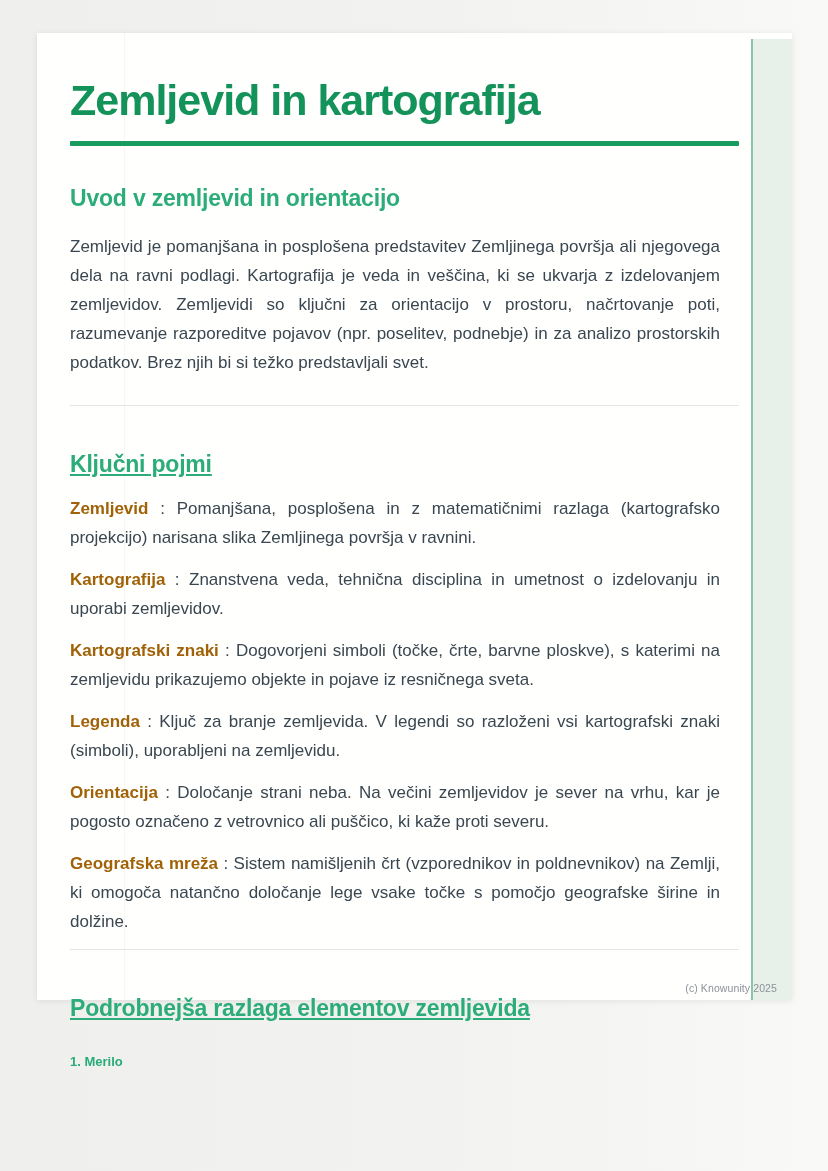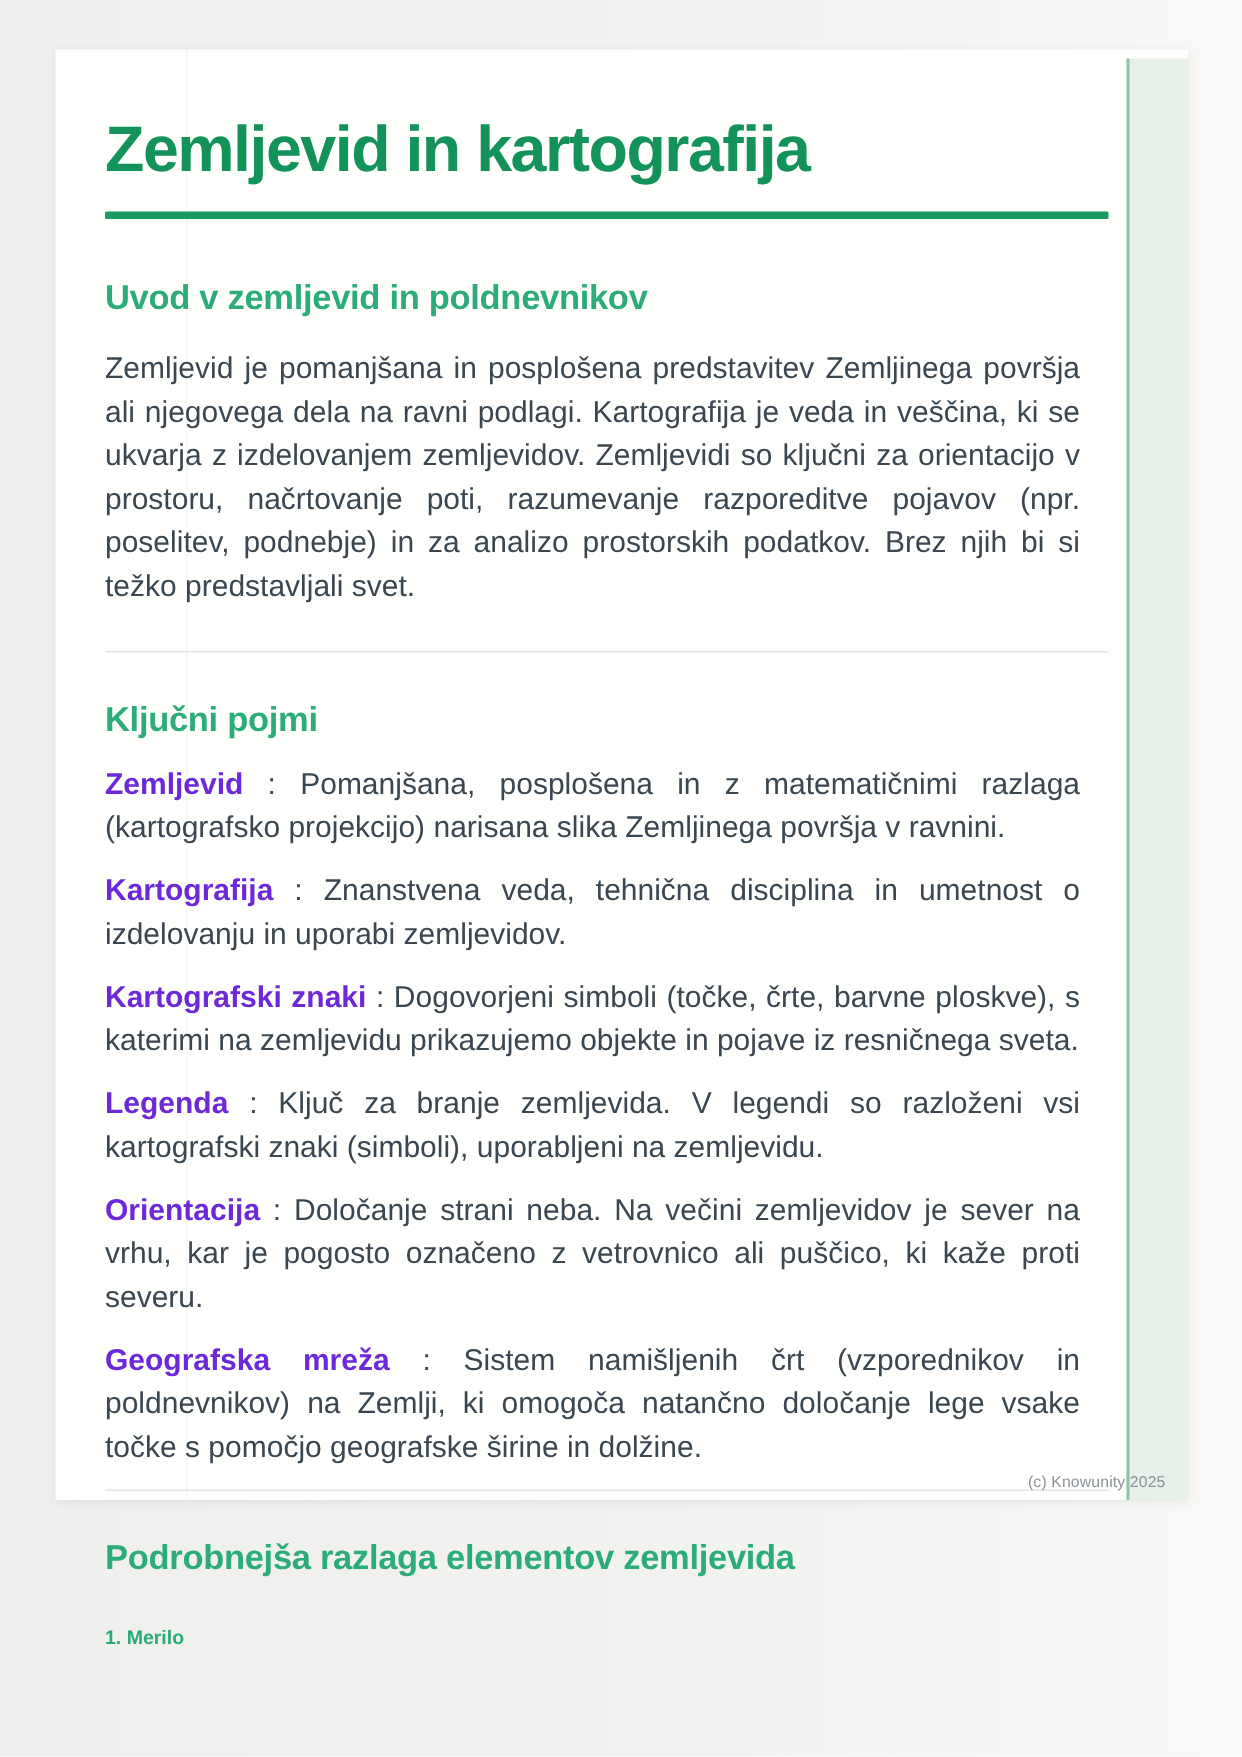--- a/index.html
+++ b/index.html
@@ -38,57 +38,57 @@
   }
   .title-rule {
     height: 5px; background: #179b5e; margin-top: 17px;
     border-radius: 1px;
   }
   .h2 {
     margin: 0; font-size: 23px; line-height: 30px; font-weight: 700;
     color: #2bac79; letter-spacing: -0.2px;
   }
   .h2-intro { margin-top: 37px; }
-  .h2-after-divider { margin-top: 29px; }
+  .h2-after-divider { margin-top: 43px; text-decoration: underline; }
   .h3 {
     margin: 27px 0 0 0; font-size: 13px; line-height: 23px; font-weight: 700;
     color: #28ab77;
   }
   .body-p {
     margin: 0; padding-right: 19px;
-    color: #3a4750; font-size: 20px; line-height: 29px;
+    color: #3a4750; font-size: 17px; line-height: 29px;
     text-align: justify;
   }
   .intro-p { margin-top: 19px; }
   .divider { height: 1px; background: #e4e4e2; }
   .divider-1 { margin-top: 28px; }
   .divider-2 { margin-top: 11px; }
   .def-p { margin: 0 0 13px 0; }
   .def-first { margin-top: 15px; }
-  .term { font-weight: 700; color: #6d28d9; }
+  .term { font-weight: 700; color: #a16207; }
   .term-sep { white-space: pre; color: #3a4750; }
   .footer-note {
     position: absolute; right: 15px; bottom: 6px;
     font-size: 10.5px; color: #8b9299; letter-spacing: 0.1px;
     z-index: 2;
   }
 </style>
 </head>
 <body>
 
 <div class="page">
   <div class="fold-line"></div>
   <div class="accent-stripe"></div>
 
   <div class="content">
 
     <h1 class="doc-title">Zemljevid in kartografija</h1>
     <div class="title-rule"></div>
 
-    <h2 class="h2 h2-intro">Uvod v zemljevid in poldnevnikov</h2>
+    <h2 class="h2 h2-intro">Uvod v zemljevid in orientacijo</h2>
     <p class="body-p intro-p">Zemljevid je pomanjšana in posplošena predstavitev Zemljinega površja ali njegovega dela na ravni podlagi. Kartografija je veda in veščina, ki se ukvarja z izdelovanjem zemljevidov. Zemljevidi so ključni za orientacijo v prostoru, načrtovanje poti, razumevanje razporeditve pojavov (npr. poselitev, podnebje) in za analizo prostorskih podatkov. Brez njih bi si težko predstavljali svet.</p>
 
     <div class="divider divider-1"></div>
 
     <h2 class="h2 h2-after-divider">Ključni pojmi</h2>
 
     <p class="body-p def-p def-first">
       <span class="term">Zemljevid</span><span class="term-sep"> : </span><span>Pomanjšana, posplošena in z matematičnimi razlaga (kartografsko projekcijo) narisana slika Zemljinega površja v ravnini.</span>
     </p>
     <p class="body-p def-p">

